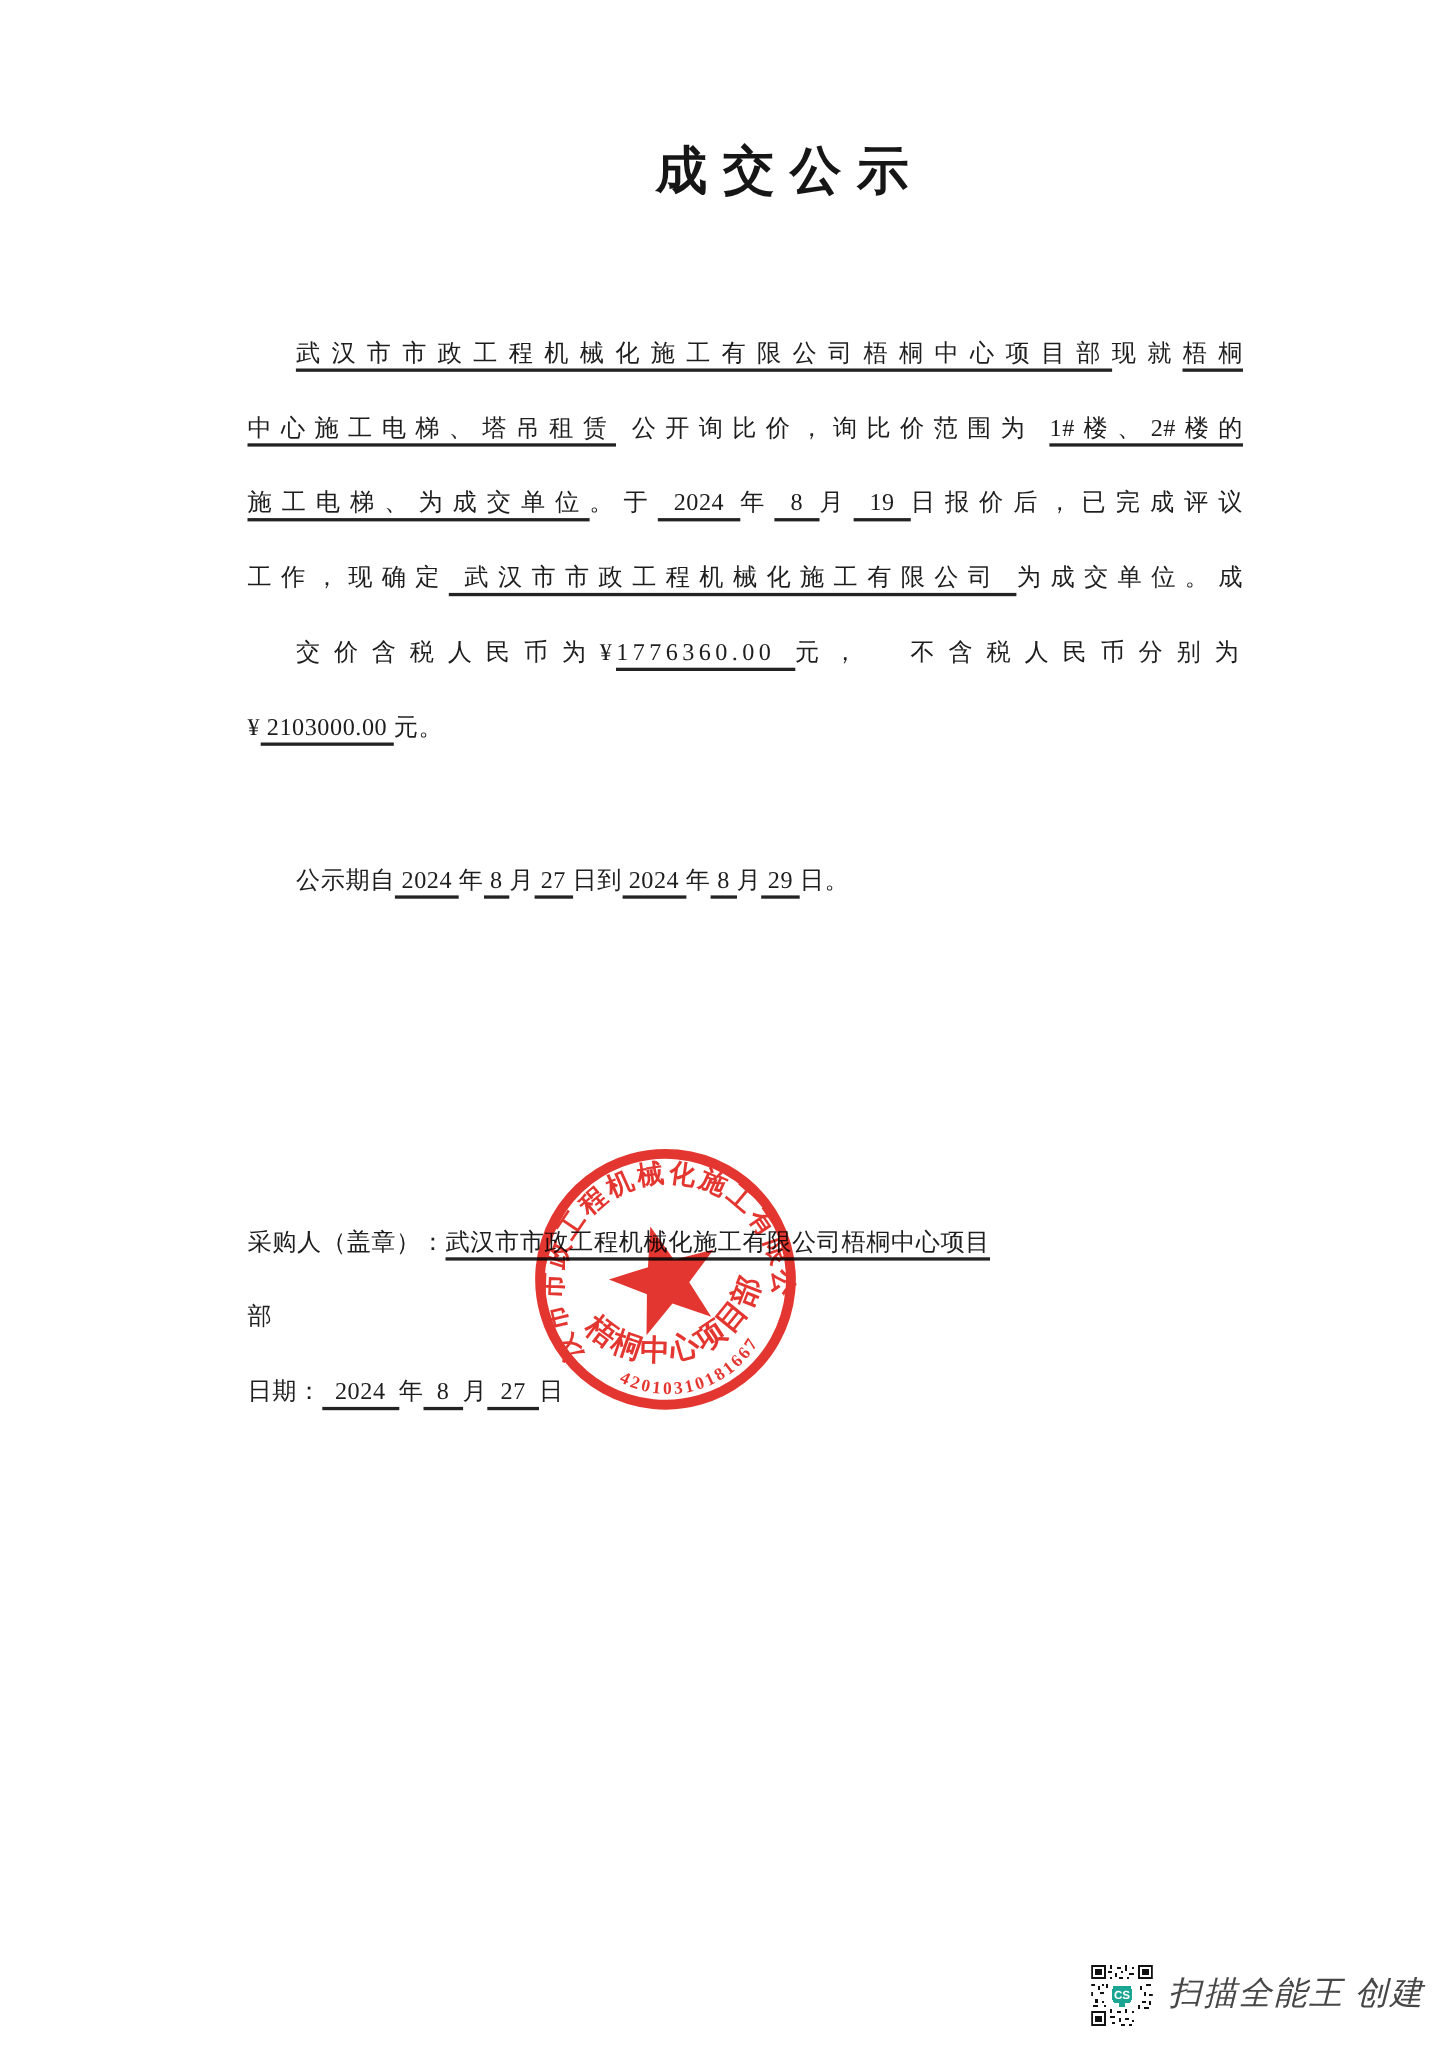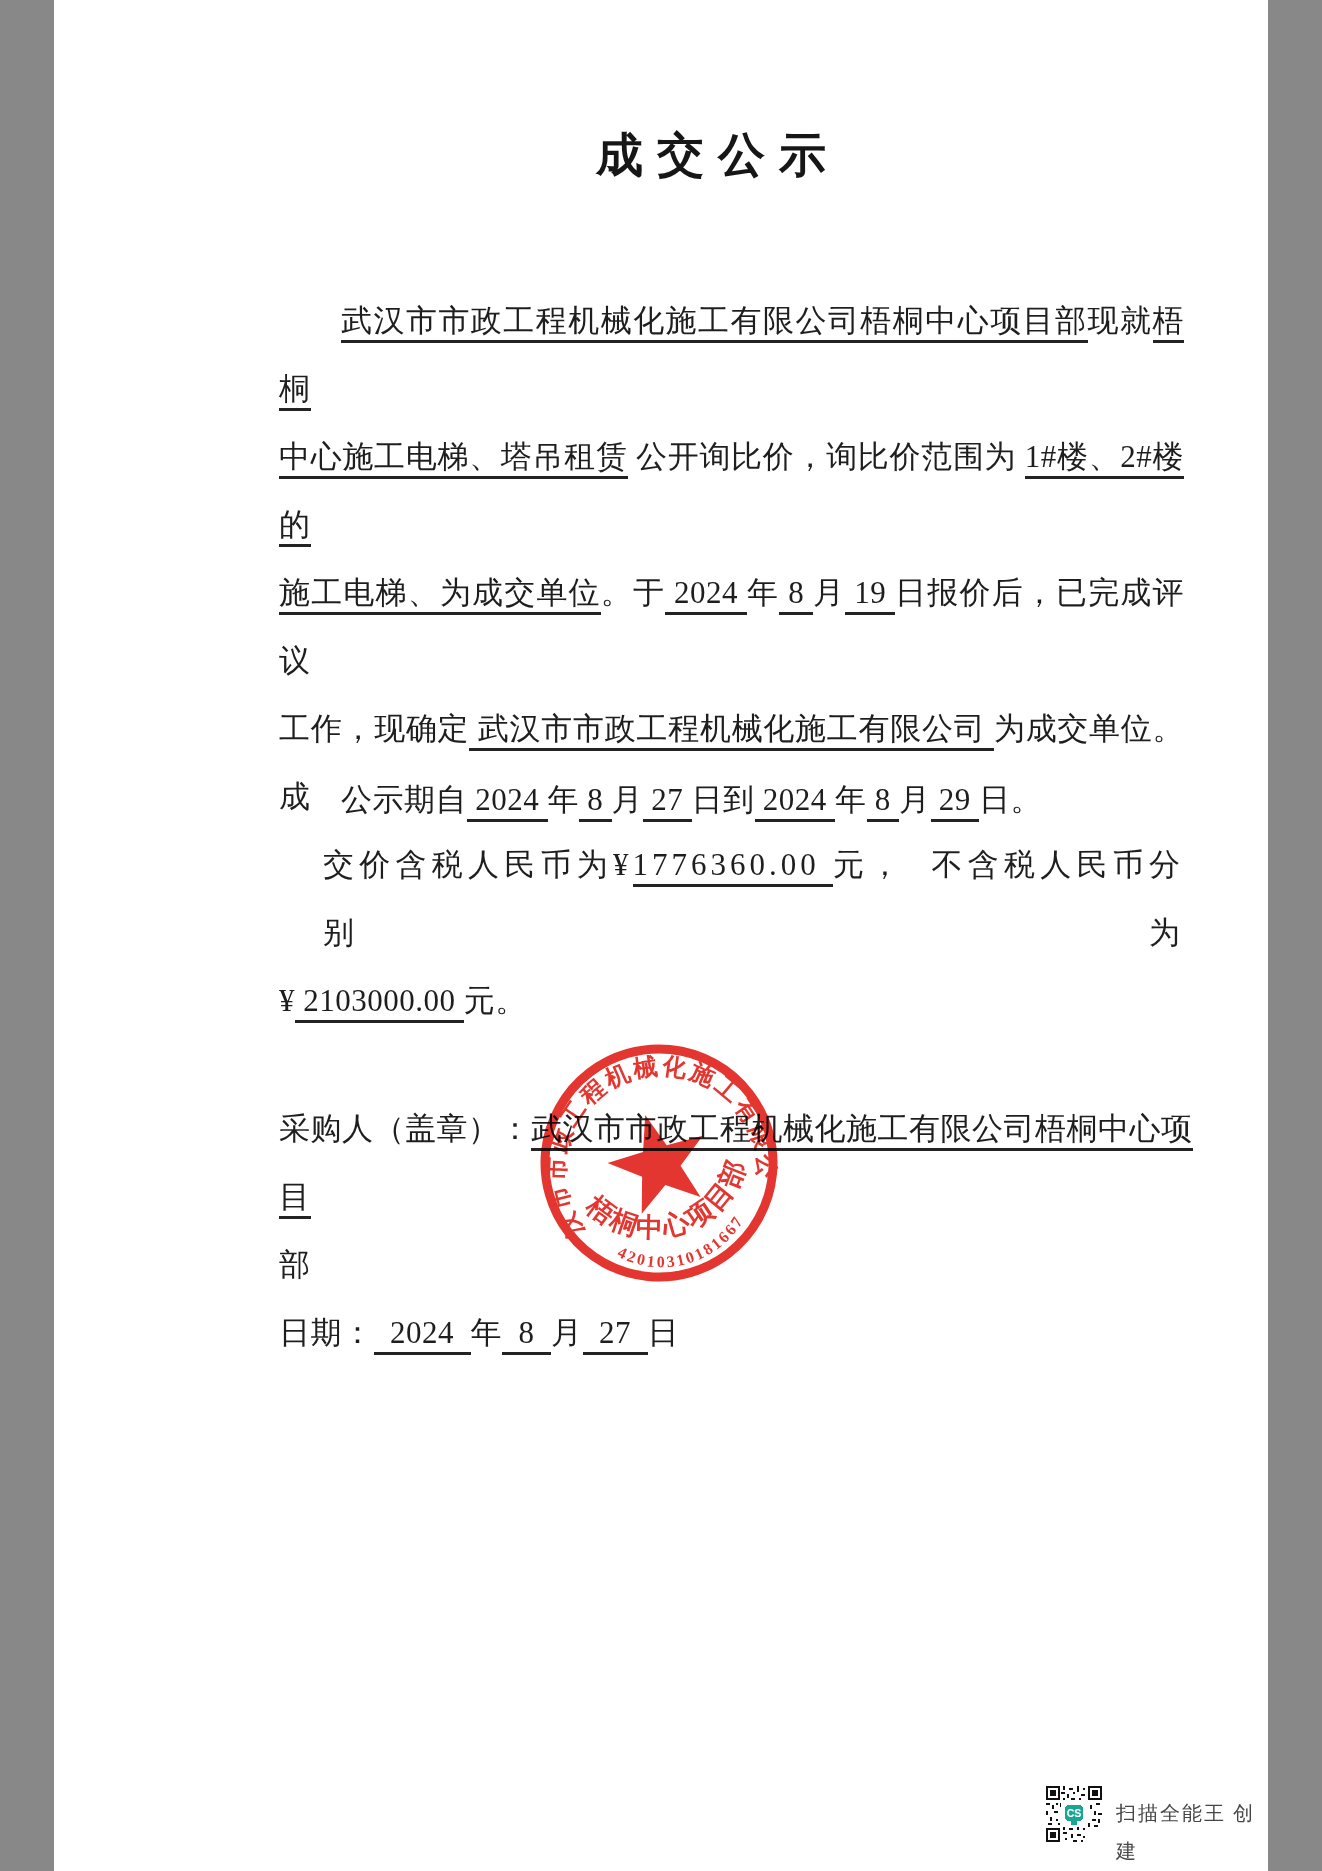--- a/index.html
+++ b/index.html
@@ -1,38 +1,38 @@
 <!DOCTYPE html>
 <html><head>
 <meta charset="utf-8">
 <style>
   html,body { margin:0; padding:0; background:#888; }
   .page {
     position: relative;
-    width: 1214px; height: 1871px;
+    width: 1322px; height: 1871px;
     margin: 0 auto;
     background: #ffffff;
     overflow: hidden;
     font-family: "Liberation Serif", "DejaVu Serif", serif;
     color: #1e1e1e;
   }
   .doc-title {
     position: absolute; top: 124px; left: 0; width: 100%;
     text-align: center;
     transform: translateX(57px);
     font-size: 47px; font-weight: bold;
     letter-spacing: 14px;
     color: #161616;
   }
   .textblock { position: absolute; }
   .para1   { left: 225px; top: 287px; width: 905px; }
   .notice  { left: 225px; top: 766px; width: 905px; }
   .sig     { left: 225px; top: 1095px; width: 930px; }
   .doc-line {
-    font-size: 31px;
+    font-size: 22px;
     line-height: 68px;
     white-space: pre-wrap;
     letter-spacing: 0.5px;
   }
   .sig .doc-line { line-height: 68px; }
   .doc-line.indent { text-indent: 2em; }
   
   .para1 .doc-line:not(:last-child) {
     text-align: justify; text-align-last: justify; text-justify: inter-character;
   }
@@ -50,24 +50,25 @@
   .stamp svg { display:block; width:100%; height:100%; }
 
   
   .qr {
     position: absolute; left: 992px; top: 1786px;
     width: 56px; height: 56px;
   }
   .qr svg { display:block; width:100%; height:100%; shape-rendering: crispEdges; }
   .footer-caption {
     position: absolute; left: 1062px; top: 1794px;
-    font-size: 20px; line-height: 38px;
+    font-size: 30px; line-height: 38px;
     color: #474747; letter-spacing: 2px;
     font-family: "Liberation Serif", "DejaVu Serif", serif;
     white-space: pre-wrap;
+    font-style: italic;
   }
 </style>
 </head>
 <body>
 
 <div class="page">
 
   <div class="doc-title">成交公示</div>
 
   <div class="textblock para1">

